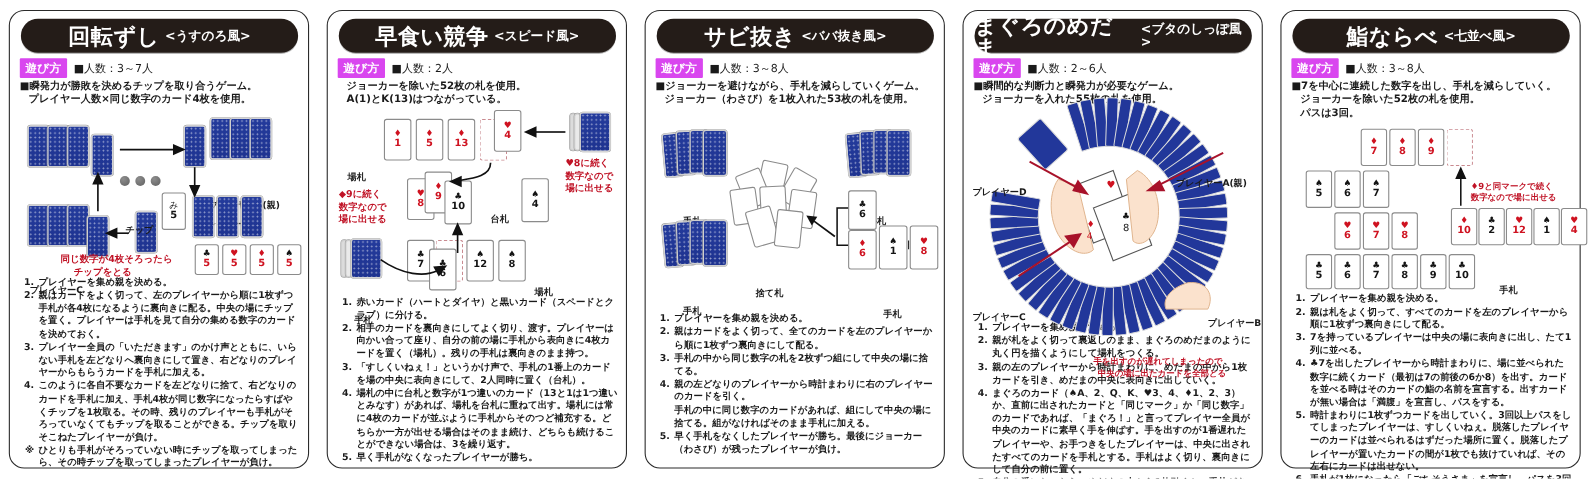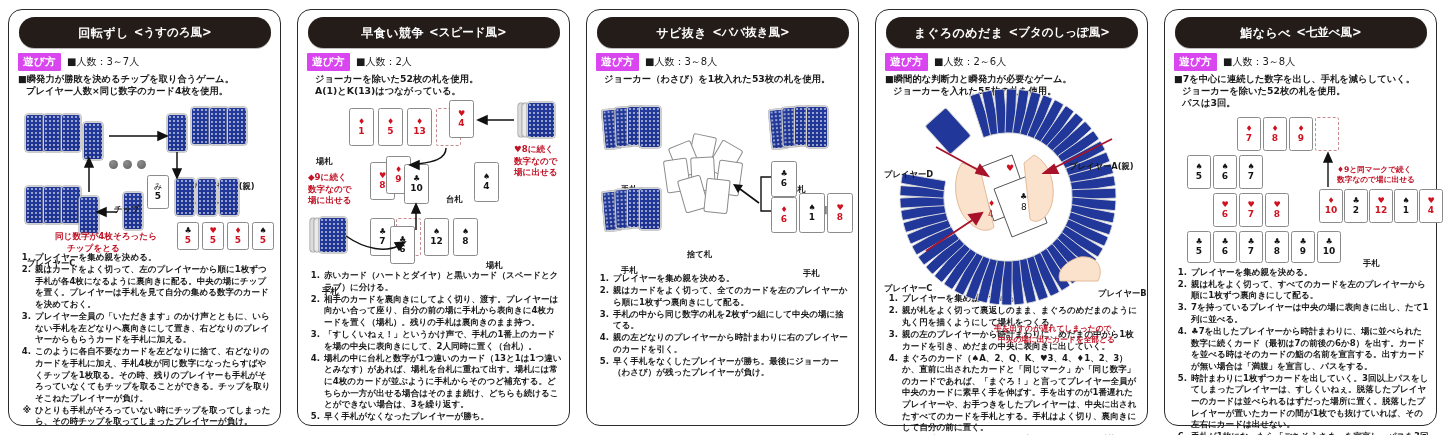--- a/index.html
+++ b/index.html
@@ -7,21 +7,21 @@
        color:#1a1a1a;overflow:hidden;}
   .sheet{width:1445px;height:435px;display:flex;gap:0;}
   .panel{position:relative;width:289px;height:435px;box-sizing:border-box;padding:7px 5px;}
   .card-frame{position:absolute;left:8px;top:9px;right:8px;bottom:9px;
       border:1.6px solid #2b2b2b;border-radius:14px;background:#fff;}
   .inner{position:relative;z-index:2;padding:4px 11px 0 12px;height:100%;box-sizing:border-box;}
 
   
   .title-pill{margin:6px 2px 5px 2px;background:#241c18;border-radius:16px;height:31px;
      display:flex;align-items:center;justify-content:center;gap:5px;box-shadow:0 1px 0 #b9b9b9;}
-  .t-main{color:#fff;font-size:12px;font-weight:700;letter-spacing:.5px;line-height:1;}
+  .t-main{color:#fff;font-size:20px;font-weight:700;letter-spacing:.5px;line-height:1;}
   .t-sub{color:#fff;font-size:11.5px;font-weight:700;line-height:1;}
 
   
   .howto{display:flex;align-items:center;gap:6px;margin:0 0 2px 1px;}
   .howto-tag{background:#d946ef;color:#fff;font-size:10.5px;font-weight:700;
      padding:1.5px 5px 2px;border-radius:1px;letter-spacing:.4px;}
   .howto-ppl{font-size:10px;font-weight:400;}
   .desc{font-size:9.3px;line-height:1.33;margin:1px 0 0 1px;font-weight:700;}
   .desc div{white-space:nowrap;}
   .desc .ind{padding-left:8px;}
@@ -313,20 +313,21 @@
     <div class="inner">
       <div class="title-pill">
         <span class="t-main">サビ抜き</span>
         <span class="t-sub">&lt;ババ抜き風&gt;</span>
       </div>
       <div class="howto">
         <span class="howto-tag">遊び方</span>
         <span class="howto-ppl">■人数：3～8人</span>
       </div>
       <div class="desc">
+        <div>■ジョーカーを避けながら、手札を減らしていくゲーム。</div>
         <div class="ind">ジョーカー（わさび）を1枚入れた53枚の札を使用。</div>
         <div style="height:11px"></div>
       </div>
 
       <div class="diagram">
 
         <div class="back" style="left:8px;top:10px;width:17px;height:40px;transform:rotate(-5deg);"></div>
         <div class="back" style="left:20px;top:8px;width:17px;height:40px;transform:rotate(-2deg);"></div>
         <div class="back" style="left:32px;top:7px;width:17px;height:40px;"></div>
         <div class="back" style="left:44px;top:7px;width:22px;height:42px;"></div>
@@ -391,20 +392,24 @@
             <span class="num">2.</span>
             <span class="txt">親はカードをよく切って、全てのカードを左のプレイヤーから順に1枚ずつ裏向きにして配る。</span>
           </li>
         <li>
             <span class="num">3.</span>
             <span class="txt">手札の中から同じ数字の札を2枚ずつ組にして中央の場に捨てる。</span>
           </li>
         <li>
             <span class="num">4.</span>
             <span class="txt">親の左どなりのプレイヤーから時計まわりに右のプレイヤーのカードを引く。</span>
+          </li>
+        <li>
+            <span class="num"></span>
+            <span class="txt">手札の中に同じ数字のカードがあれば、組にして中央の場に捨てる。組がなければそのまま手札に加える。</span>
           </li>
         <li>
             <span class="num">5.</span>
             <span class="txt">早く手札をなくしたプレイヤーが勝ち。最後にジョーカー（わさび）が残ったプレイヤーが負け。</span>
           </li>
       </ol>
     </div>
   </div>
 
   <div class="panel p4">

